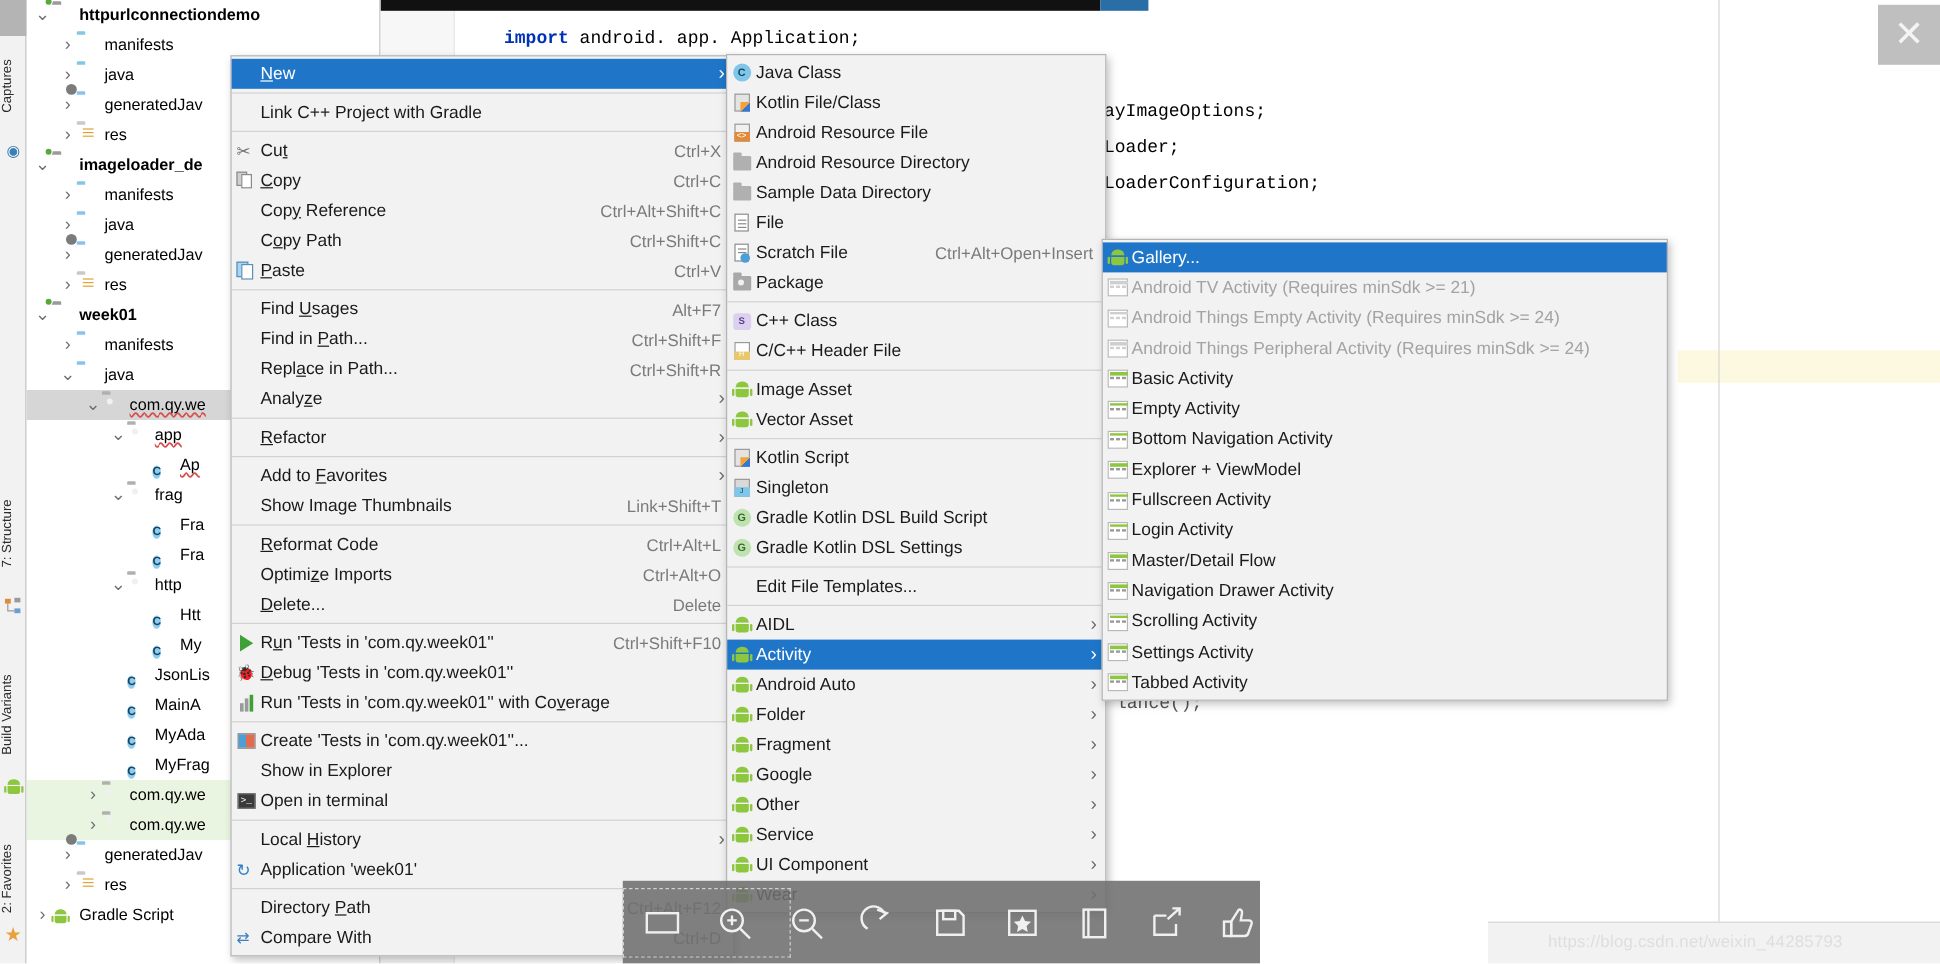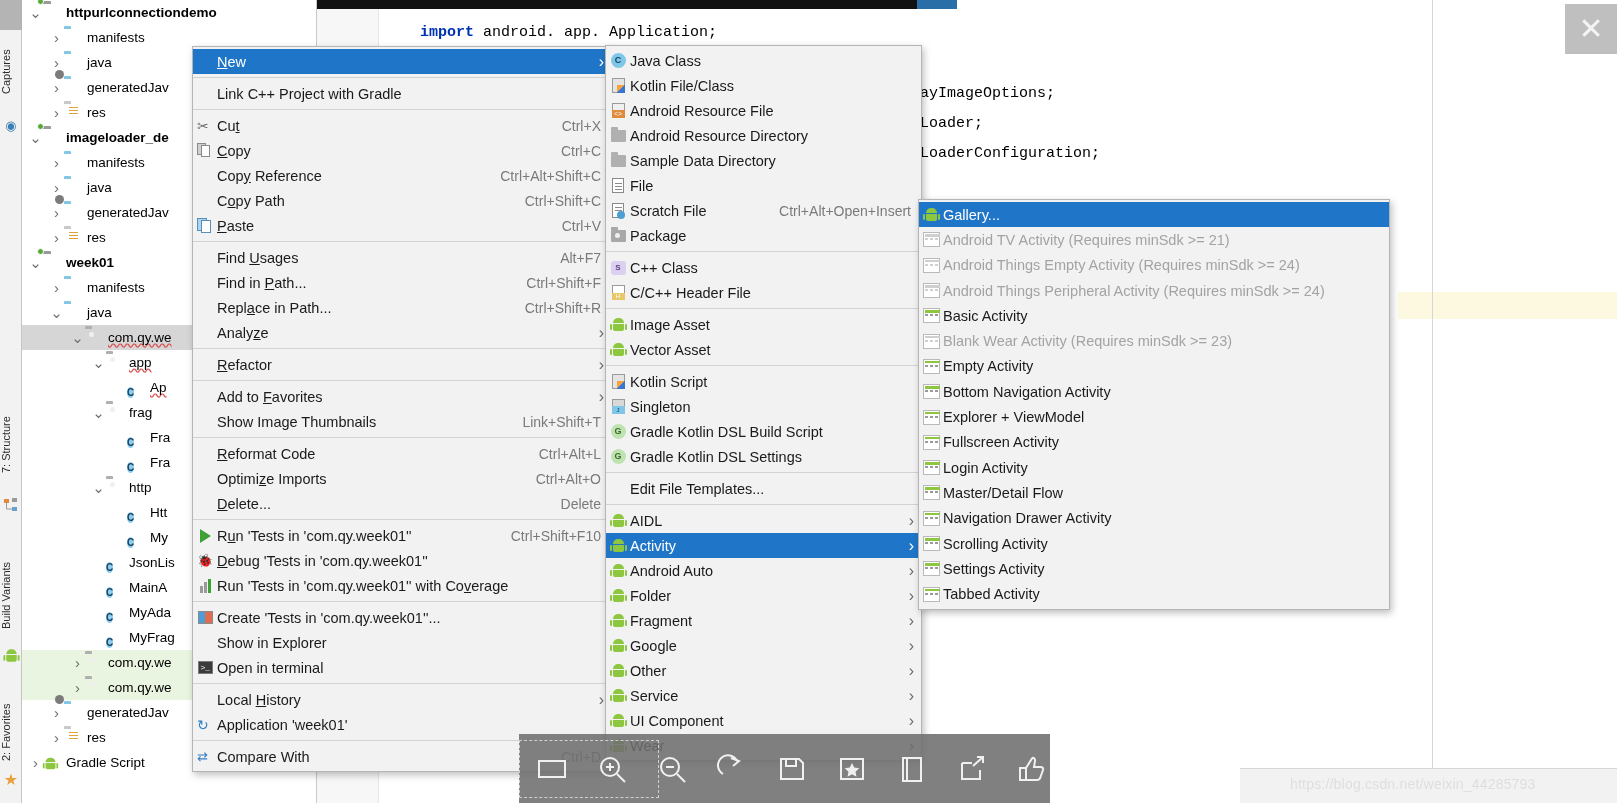--- a/index.html
+++ b/index.html
@@ -564,20 +564,25 @@
         <span class="marrow" style="font-size: 16px;">›</span>
       </div>
       <div class="mitem">
         <span class="micon">
           <span class="ic ic-sync">↻</span>
         </span>
         <span class="mlabel">Application 'week01'</span>
       </div>
       <div class="msep"></div>
       <div class="mitem">
+        <span class="micon"></span>
+        <span class="mlabel">Directory <span class="u">P</span>ath</span>
+        <span class="mkey">Ctrl+Alt+F12</span>
+      </div>
+      <div class="mitem">
         <span class="micon">
           <span class="ic ic-cmp">⇄</span>
         </span>
         <span class="mlabel">Compare With</span>
         <span class="mkey">Ctrl+D</span>
       </div>
     </div>
 
   <div class="menu" id="menu2">
       <div class="mitem">
@@ -878,29 +883,20 @@
         <span class="mlabel">Android Things Peripheral Activity (Requires minSdk &gt;= 24)</span>
       </div>
       <div class="mitem">
         <span class="micon">
           <span class="tmpl">
             <span class="bar"></span>
             <span class="dash"></span>
           </span>
         </span>
         <span class="mlabel">Basic Activity</span>
-      </div>
-      <div class="mitem dis">
-        <span class="micon">
-          <span class="tmpl off">
-            <span class="bar"></span>
-            <span class="dash"></span>
-          </span>
-        </span>
-        <span class="mlabel">Blank Wear Activity (Requires minSdk &gt;= 23)</span>
       </div>
       <div class="mitem">
         <span class="micon">
           <span class="tmpl">
             <span class="bar"></span>
             <span class="dash"></span>
           </span>
         </span>
         <span class="mlabel">Empty Activity</span>
       </div>

